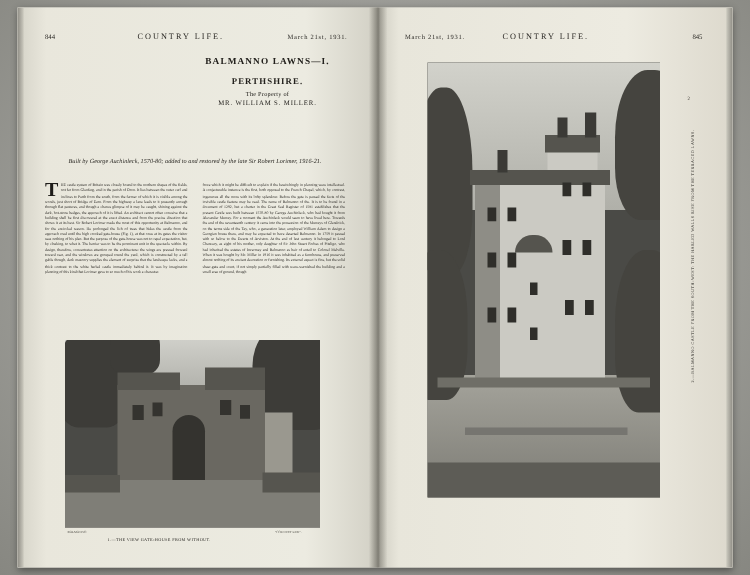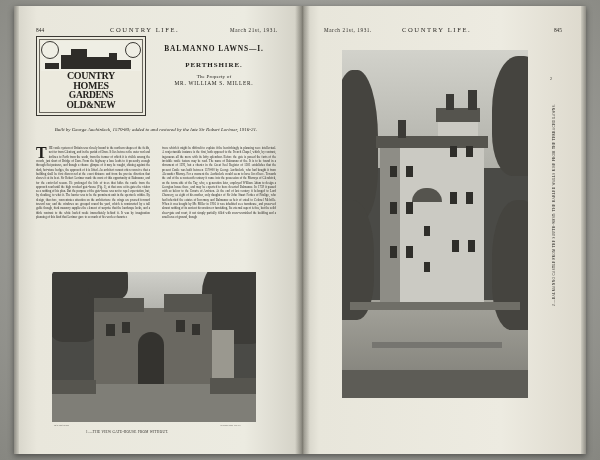--- a/index.html
+++ b/index.html
@@ -258,40 +258,20 @@
 <div class="scene">
   <div class="spread">
 
     <div class="page left">
       <div class="edge-l"></div>
 
       <div class="runhead folio" style="left:22px; top:21px;">844</div>
       <div class="runhead center" style="left:96px; top:20px;">COUNTRY LIFE.</div>
       <div class="runhead" style="right:24px; top:21px;">March 21st, 1931.</div>
 
-      <div class="masthead">
-        <div class="deco"></div>
-        <div class="mh-sky"></div>
-
-        <div class="mh-house" style="left:24px; top:18px; width:10px; height:14px;"></div>
-        <div class="mh-house" style="left:34px; top:12px; width:16px; height:20px;"></div>
-        <div class="mh-house" style="left:50px; top:20px; width:22px; height:12px;"></div>
-        <div class="mh-house" style="left:72px; top:16px; width:8px; height:16px;"></div>
-        <div class="mh-house" style="left:80px; top:23px; width:14px; height:9px;"></div>
-        <div class="mh-house" style="left:8px; top:26px; width:14px; height:6px;"></div>
-        <div class="mh-swirl" style="left:4px; top:4px; width:16px; height:16px;"></div>
-        <div class="mh-swirl" style="left:88px; top:5px; width:14px; height:14px;"></div>
-
-        <div class="mh-text">
-          <div class="l1">COUNTRY</div>
-          <div class="l2">HOMES</div>
-          <div class="l3">GARDENS</div>
-          <div class="l3">OLD&amp;NEW</div>
-        </div>
-      </div>
 
       <div class="title-block">
         <div class="t1">BALMANNO LAWNS—I.</div>
         <div class="t2">PERTHSHIRE.</div>
         <div class="t3">The Property of</div>
         <div class="t4">MR. WILLIAM S. MILLER.</div>
       </div>
 
       <div class="subcap">Built by George Auchinleck, 1570-80; added to and restored by the late Sir Robert Lorimer, 1916-21.</div>
 

